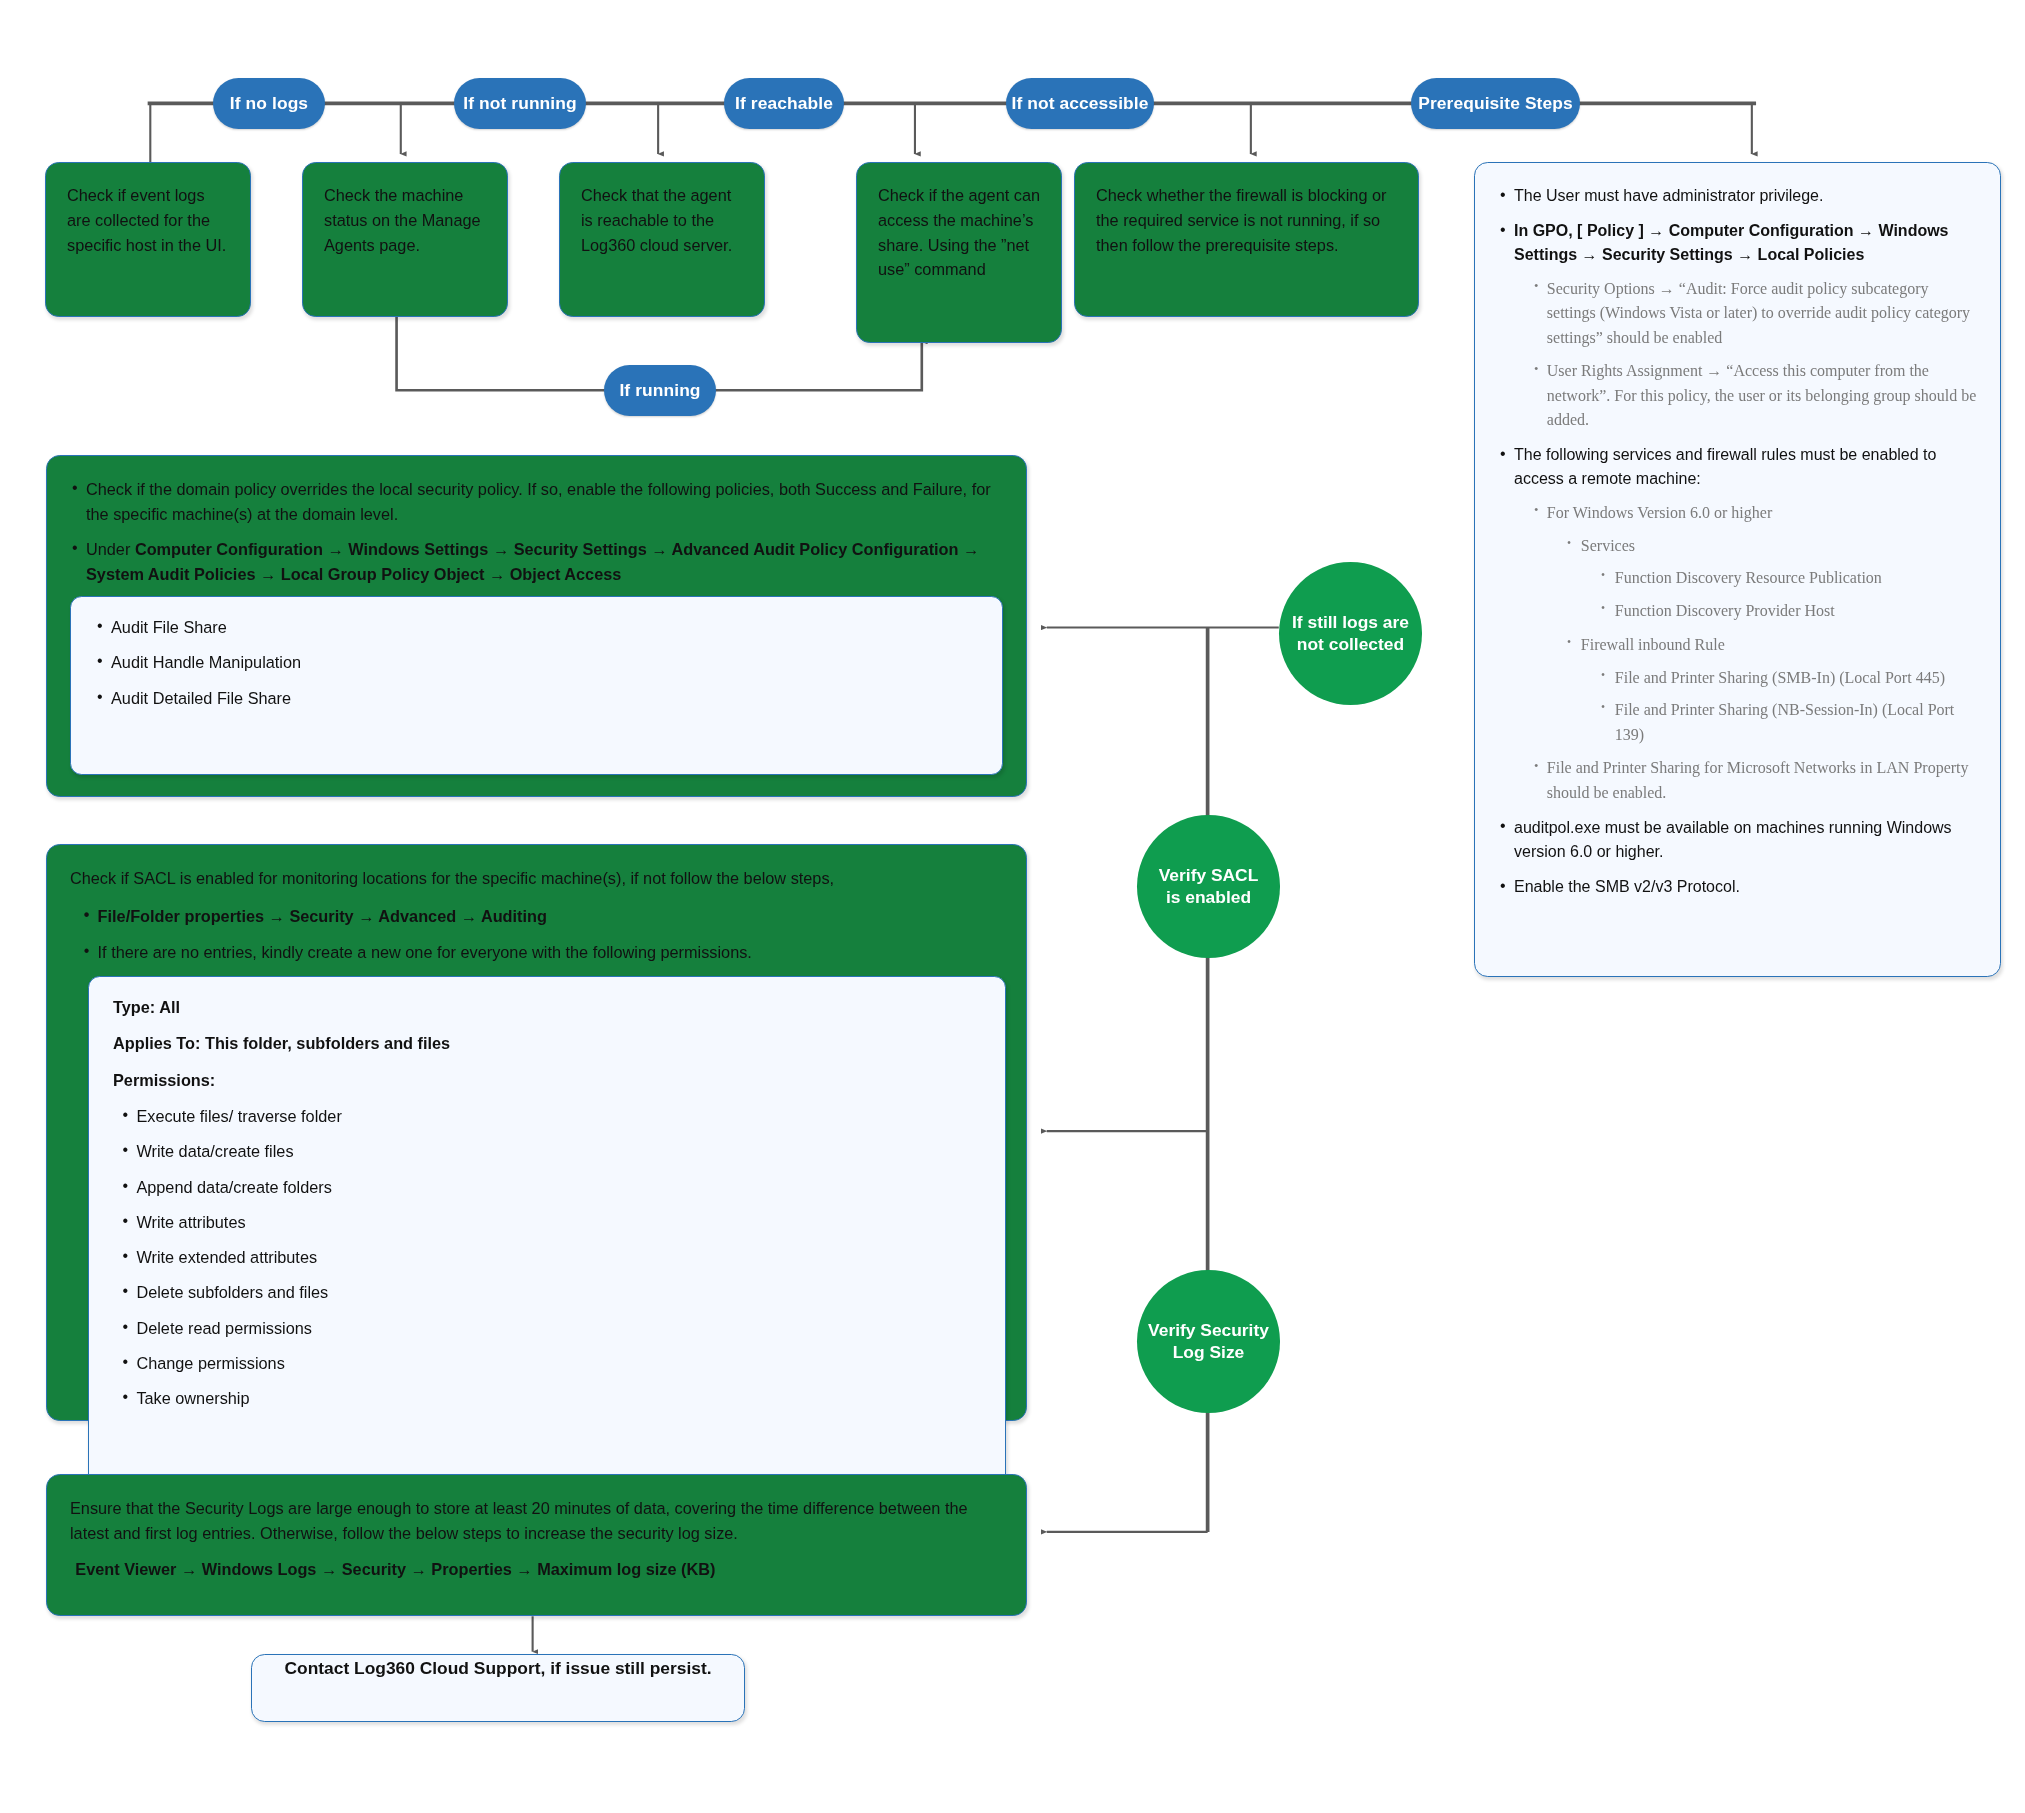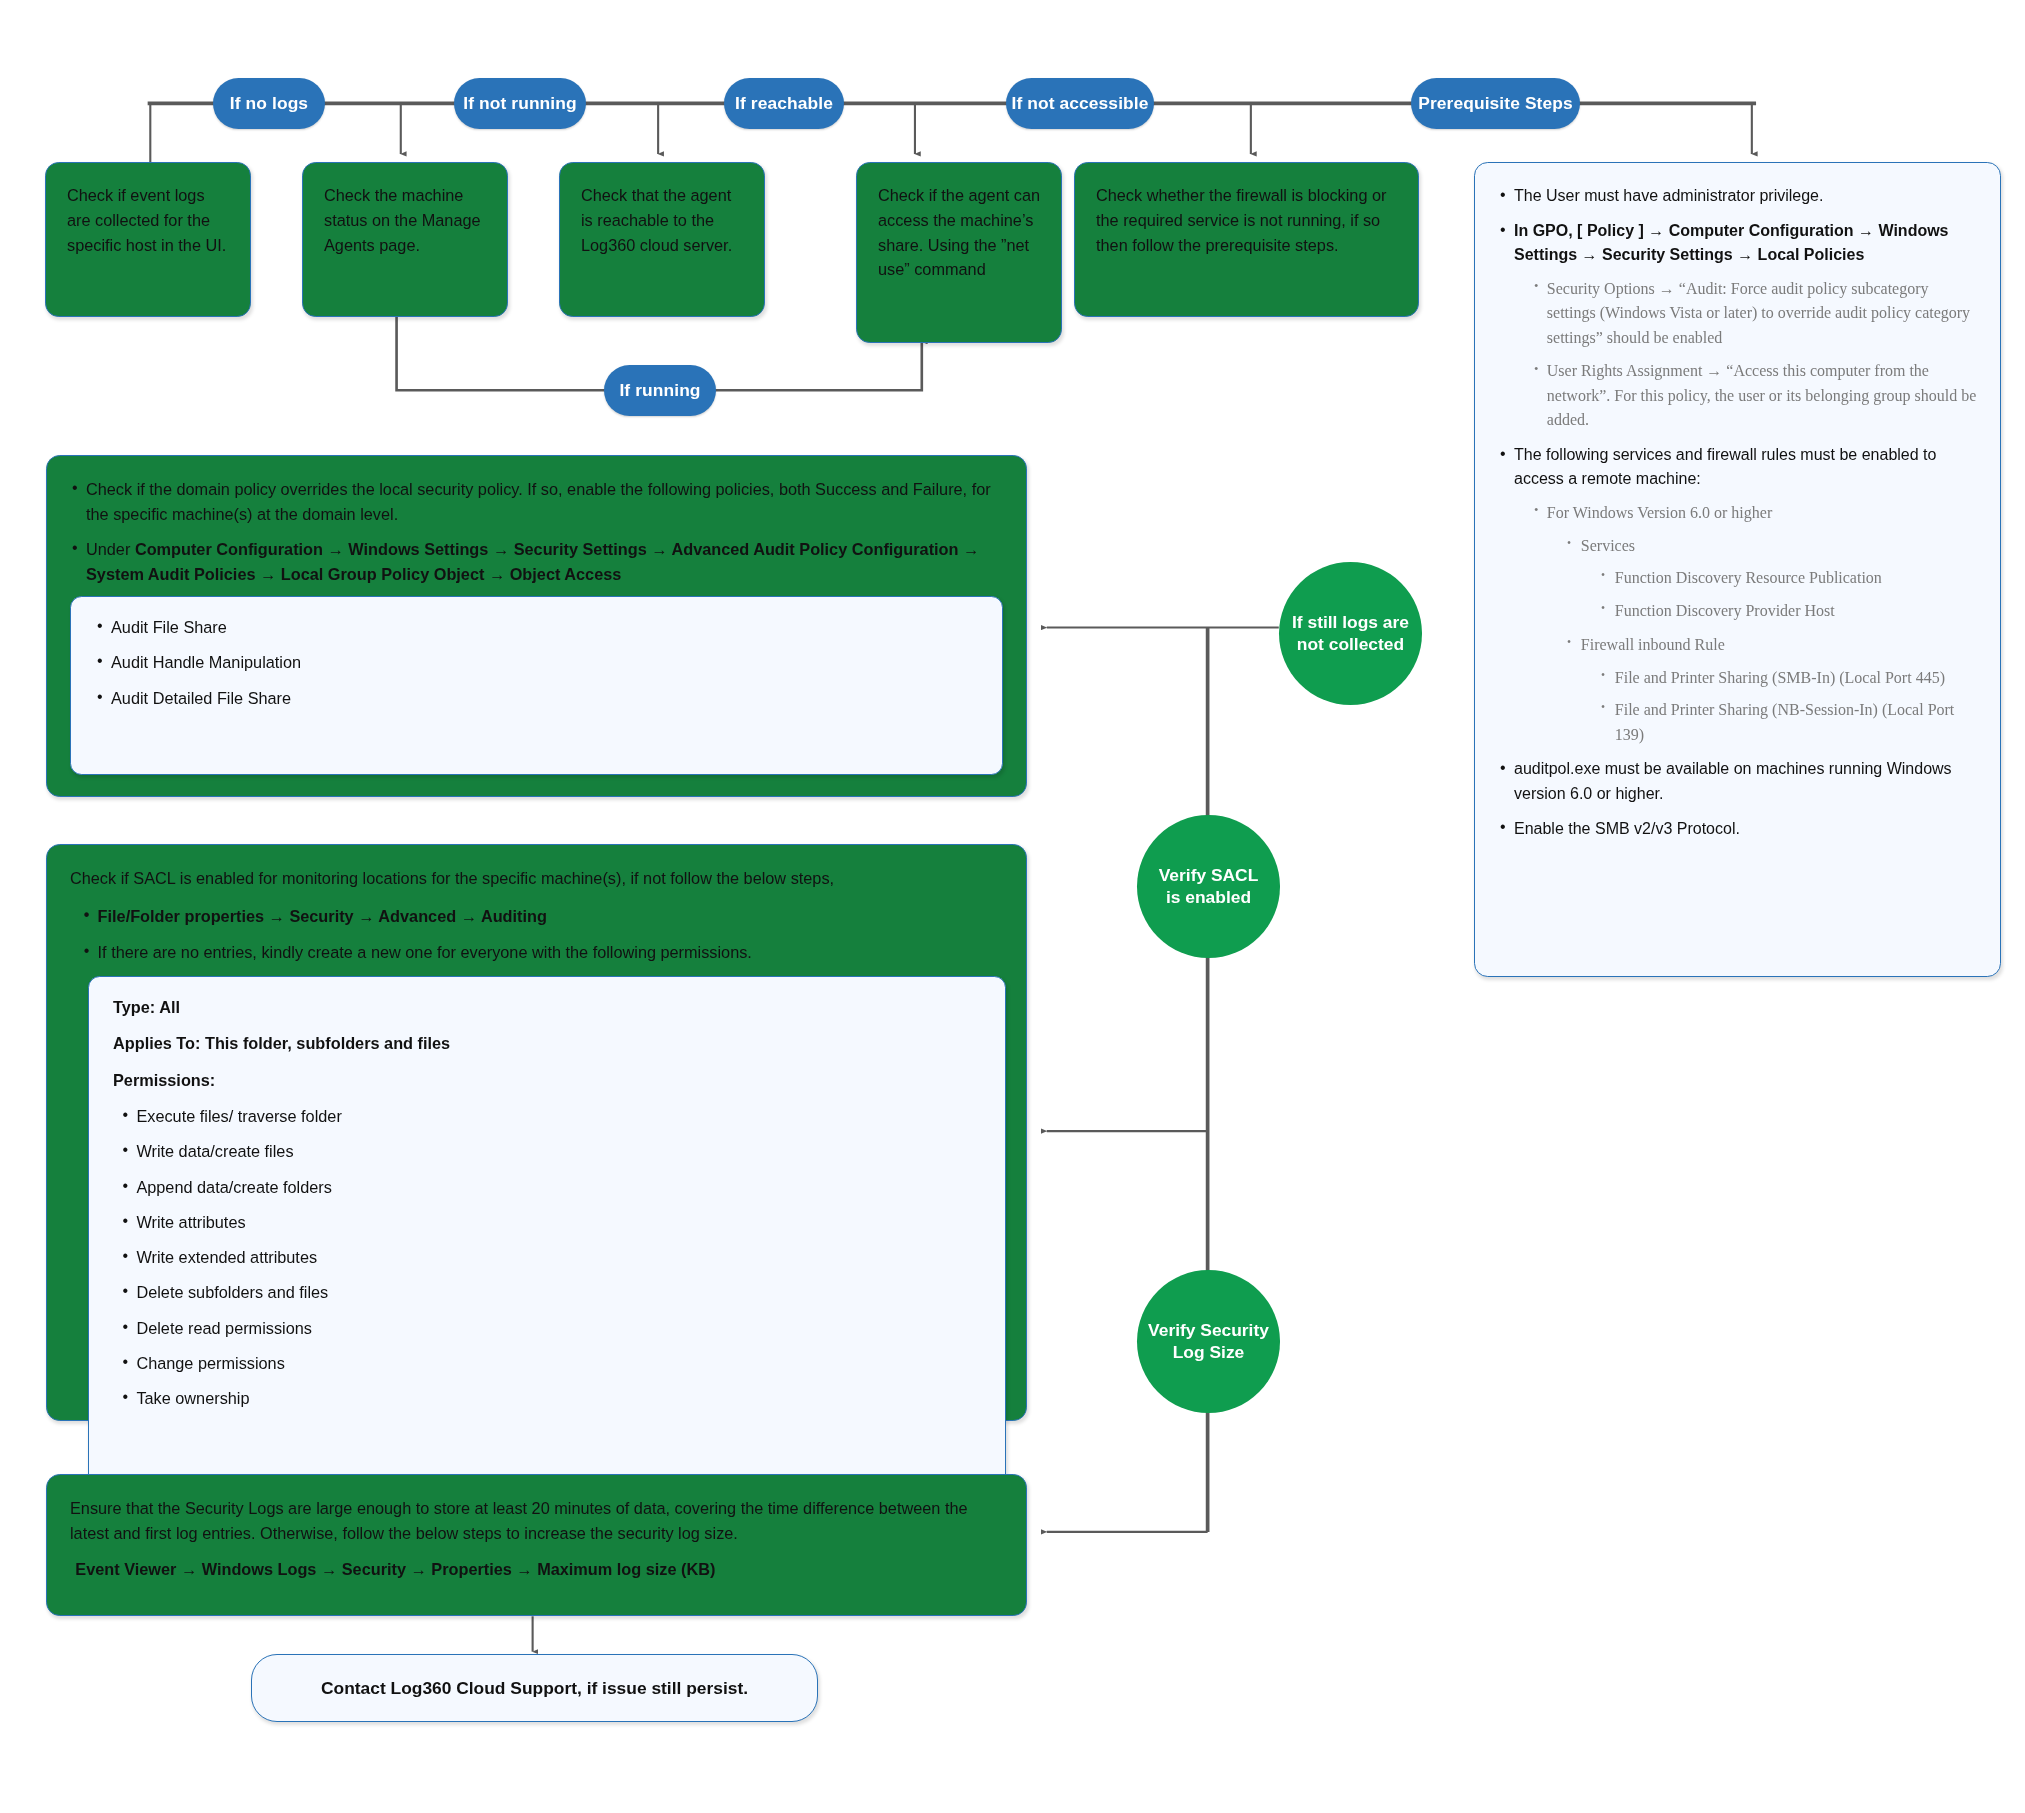--- a/index.html
+++ b/index.html
@@ -156,20 +156,21 @@
                 </li>
                 <li class="l3 grey">
                   <span>Firewall inbound Rule</span>
                   <ul class="sub2 tight2">
                     <li class="l3 grey">File and Printer Sharing (SMB-In) (Local Port 445)</li>
                     <li class="l3 grey">File and Printer Sharing (NB-Session-In) (Local Port 139)</li>
                   </ul>
                 </li>
               </ul>
             </li>
+            <li class="l2 grey">File and Printer Sharing for Microsoft Networks in LAN Property should be enabled.</li>
           </ul>
         </li>
         <li>auditpol.exe must be available on machines running Windows version 6.0 or higher.</li>
         <li>Enable the SMB v2/v3 Protocol.</li>
       </ul>
     </div>
   </div>
 
   <div class="circle" style="left:1279px;top:562px;width:143px;height:143px;">
     <span>
@@ -235,18 +236,18 @@
     </div>
   </div>
 
   <div class="card" style="left:46px;top:1474px;width:981px;height:142px;">
     <div class="pad txt" style="padding:21px 23px;">
       <div class="para">Ensure that the Security Logs are large enough to store at least 20 minutes of data, covering the time difference between the latest and first log entries. Otherwise, follow the below steps to increase the security log size.</div>
       <div class="b" style="padding-left:5.3px;">Event Viewer → Windows Logs → Security → Properties → Maximum log size (KB)</div>
     </div>
   </div>
 
-  <div class="card tint" style="left:251px;top:1654px;width:567px;height:68px;display:flex;align-items:center;justify-content:center;border-radius:26px;">
+  <div class="card tint" style="left:251px;top:1654px;width:494px;height:68px;display:flex;justify-content:center;">
     <div class="txt b" style="text-align:center;font-size:17.4px;">Contact Log360 Cloud Support, if issue still persist.</div>
   </div>
 
 </div>
 
 
 </body></html>

